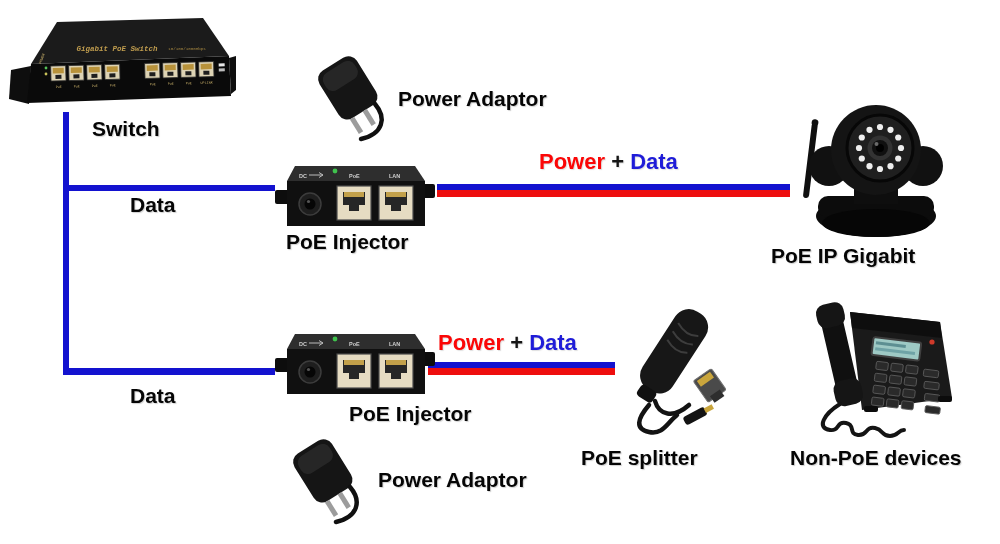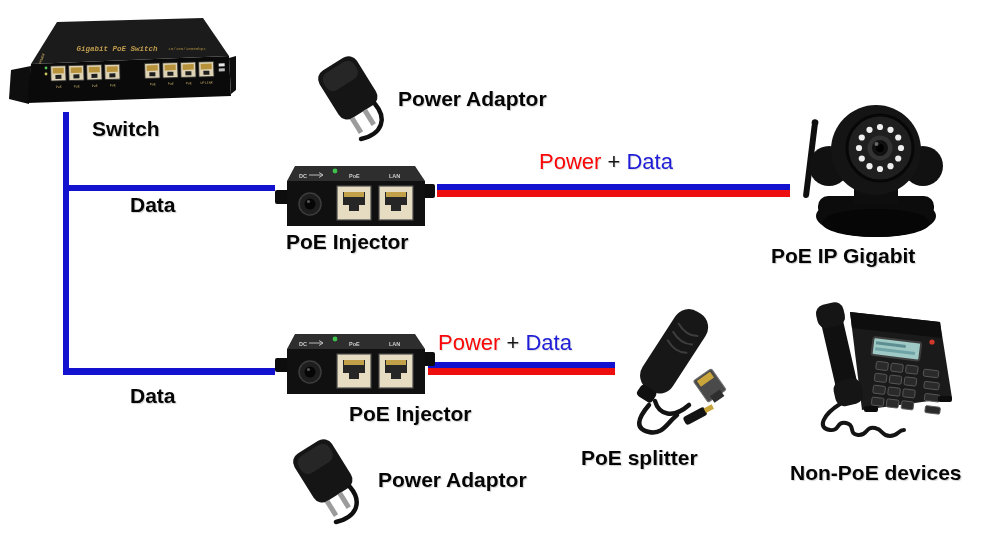--- a/index.html
+++ b/index.html
@@ -5,21 +5,21 @@
   html,body{margin:0;padding:0;background:#888;}
   #stage{
     position:relative;width:1000px;height:544px;background:var(--background,#fff);
     overflow:hidden;font-family:"Liberation Sans",sans-serif;
   }
   .lbl{
     position:absolute;font-weight:bold;font-size:21px;line-height:1.05;
     color:var(--label_text,#050505);white-space:nowrap;
     text-shadow:1px 1px 1px rgba(120,120,120,.35);
   }
-  .pd-lbl{position:absolute;font-weight:normal;font-size:22px;white-space:nowrap;
+  .pd-lbl{position:absolute;font-weight:bold;font-size:22px;white-space:nowrap;
     text-shadow:1px 1px 1px rgba(150,150,150,.3);}
   .pd-lbl .pw{color:var(--power_text,#f00);}
   .pd-lbl .pl{color:var(--plus_text,#111);}
   .pd-lbl .dt{color:var(--data_text,#1d1ad8);}
   .line{position:absolute;}
   .blue{background:var(--data_line,#1312cf);}
   .red{background:var(--power_line,#ee0e0e);}
   .dev{position:absolute;}
   svg{display:block;}
 </style>
@@ -39,21 +39,21 @@
   <div class="line red" style="left:428px;top:368px;width:187px;height:7px;"></div>
 
   <div class="lbl" style="left:92px;top:106px;margin-top:12px;">Switch</div>
   <div class="lbl" style="left:130px;top:194px;">Data</div>
   <div class="lbl" style="left:398px;top:88px;">Power Adaptor</div>
   <div class="lbl" style="left:286px;top:231px;">PoE Injector</div>
   <div class="lbl" style="left:771px;top:245px;">PoE IP Gigabit</div>
   <div class="lbl" style="left:130px;top:385px;">Data</div>
   <div class="lbl" style="left:349px;top:403px;">PoE Injector</div>
   <div class="lbl" style="left:581px;top:447px;">PoE splitter</div>
-  <div class="lbl" style="left:790px;top:462px;">Non-PoE devices</div>
+  <div class="lbl" style="left:790px;top:447px;">Non-PoE devices</div>
   <div class="lbl" style="left:378px;top:469px;">Power Adaptor</div>
 
   <div class="pd-lbl" style="left:539px;top:149px;">
     <span class="pw">Power</span>
     <span class="pl">+</span>
     <span class="dt">Data</span>
   </div>
   <div class="pd-lbl" style="left:438px;top:330px;">
     <span class="pw">Power</span>
     <span class="pl">+</span>

